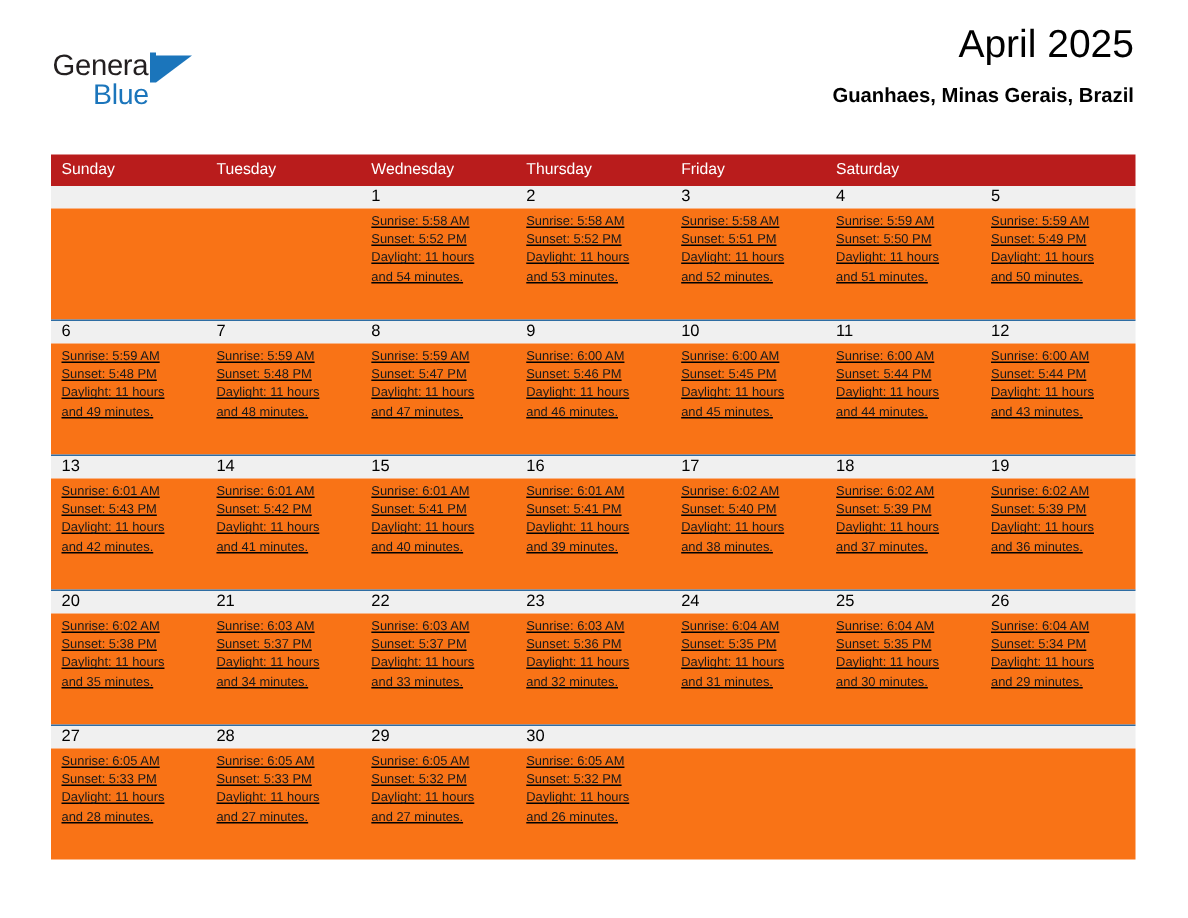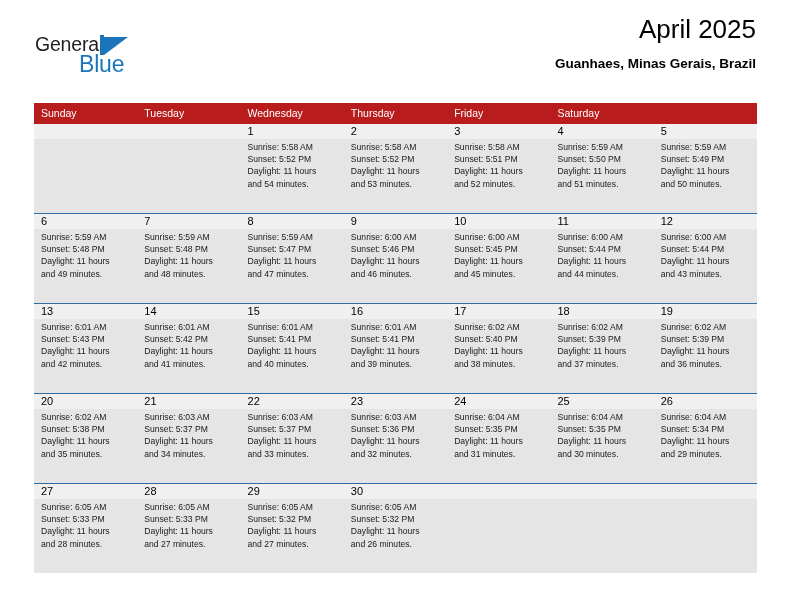--- a/index.html
+++ b/index.html
@@ -40,23 +40,23 @@
     left: 0;
     top: 0;
     font-size: 19.5px;
     letter-spacing: -0.2px;
     color: #231f20;
     line-height: 22px;
     white-space: nowrap;
   }
   .logo-blue {
     position: absolute;
-    left: 44px;
+    left: 27px;
     top: 20px;
-    font-size: 23px;
+    font-size: 19px;
     letter-spacing: -0.2px;
     color: #1b75bb;
     line-height: 22px;
     white-space: nowrap;
   }
   .logo-mark {
     position: absolute;
     left: 65px;
     top: 2px;
     width: 28px;
@@ -137,21 +137,22 @@
   .week-num-strip {
     display: flex;
     width: 723px;
     height: 15px;
     background: #f0f0f0;
   }
   .week-body {
     display: flex;
     width: 723px;
     height: 74px;
-    background: #e5e5e5;
+    background: #f97316;
+    text-decoration: underline;
   }
   .cell-num {
     width: 103.285px;
     box-sizing: border-box;
     padding-left: 7px;
     font-size: 11px;
     color: #000000;
     line-height: 15px;
     white-space: nowrap;
     overflow: hidden;

